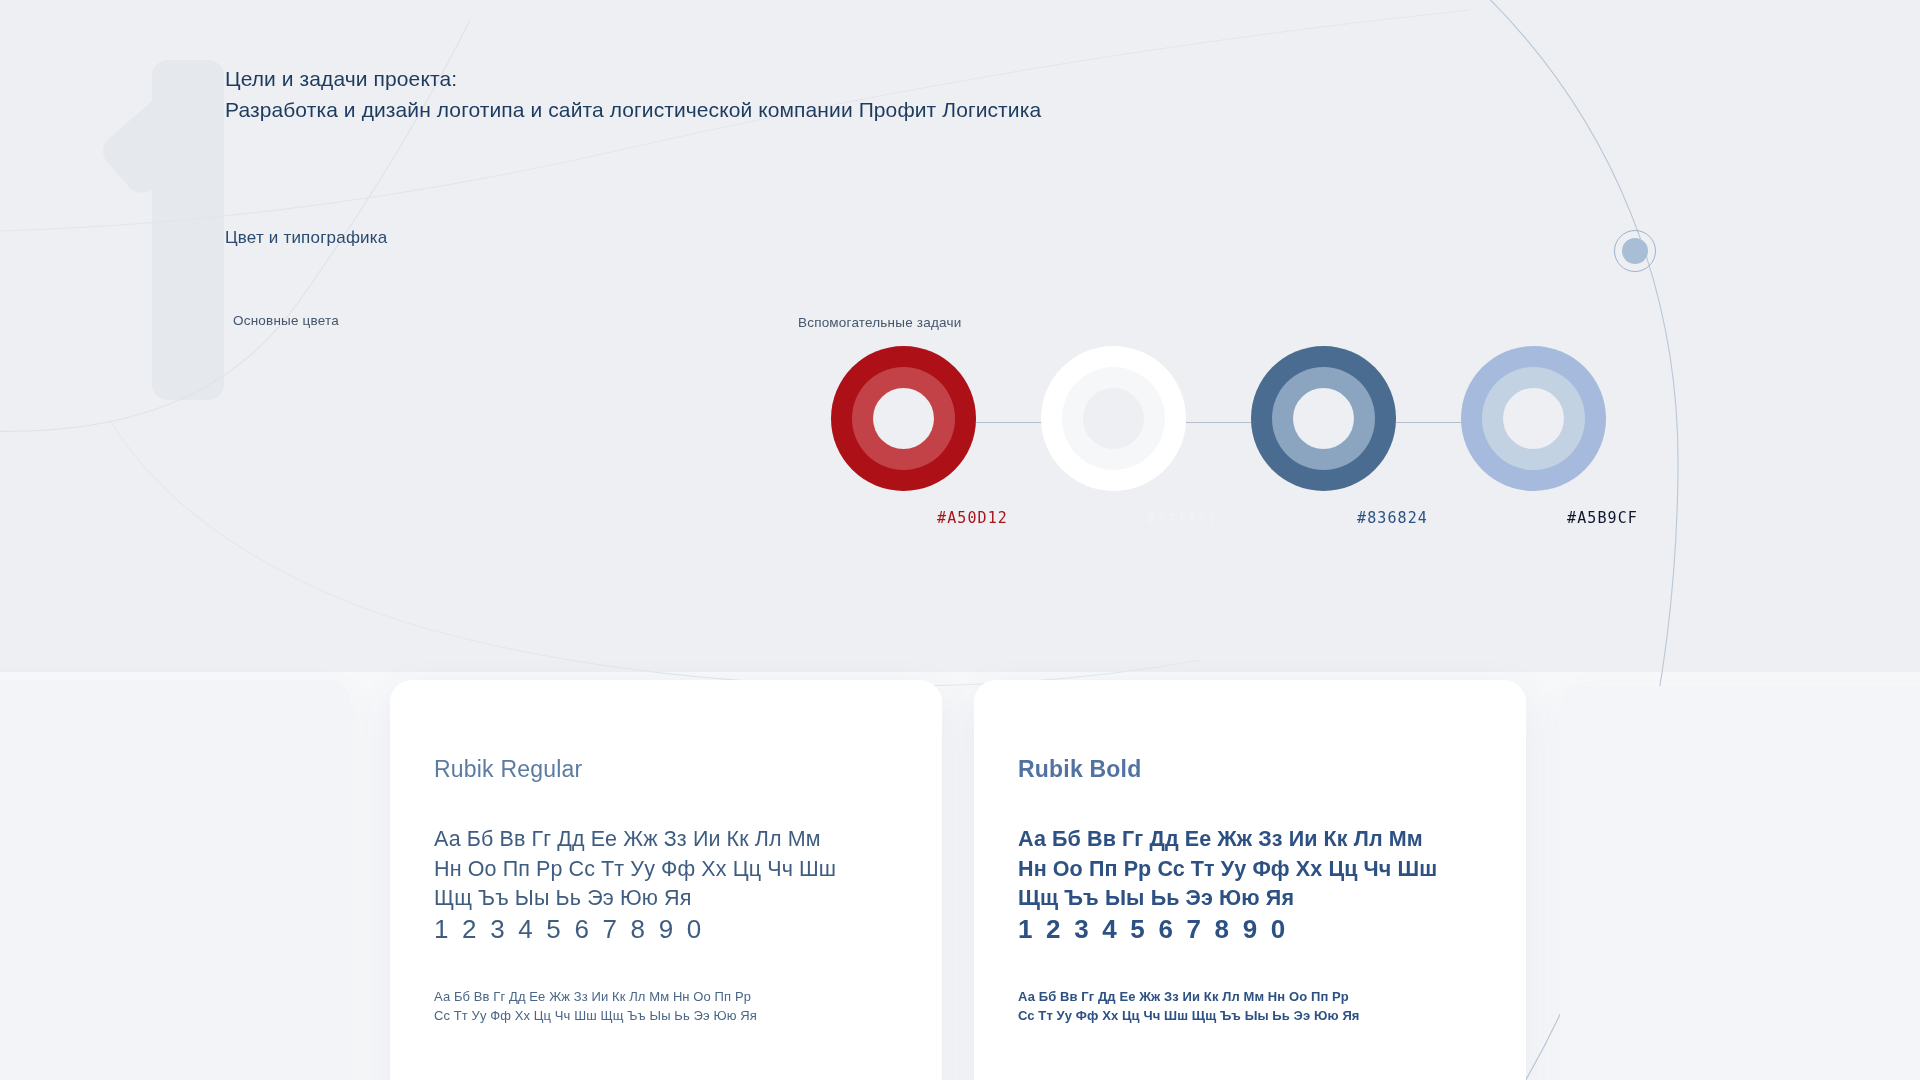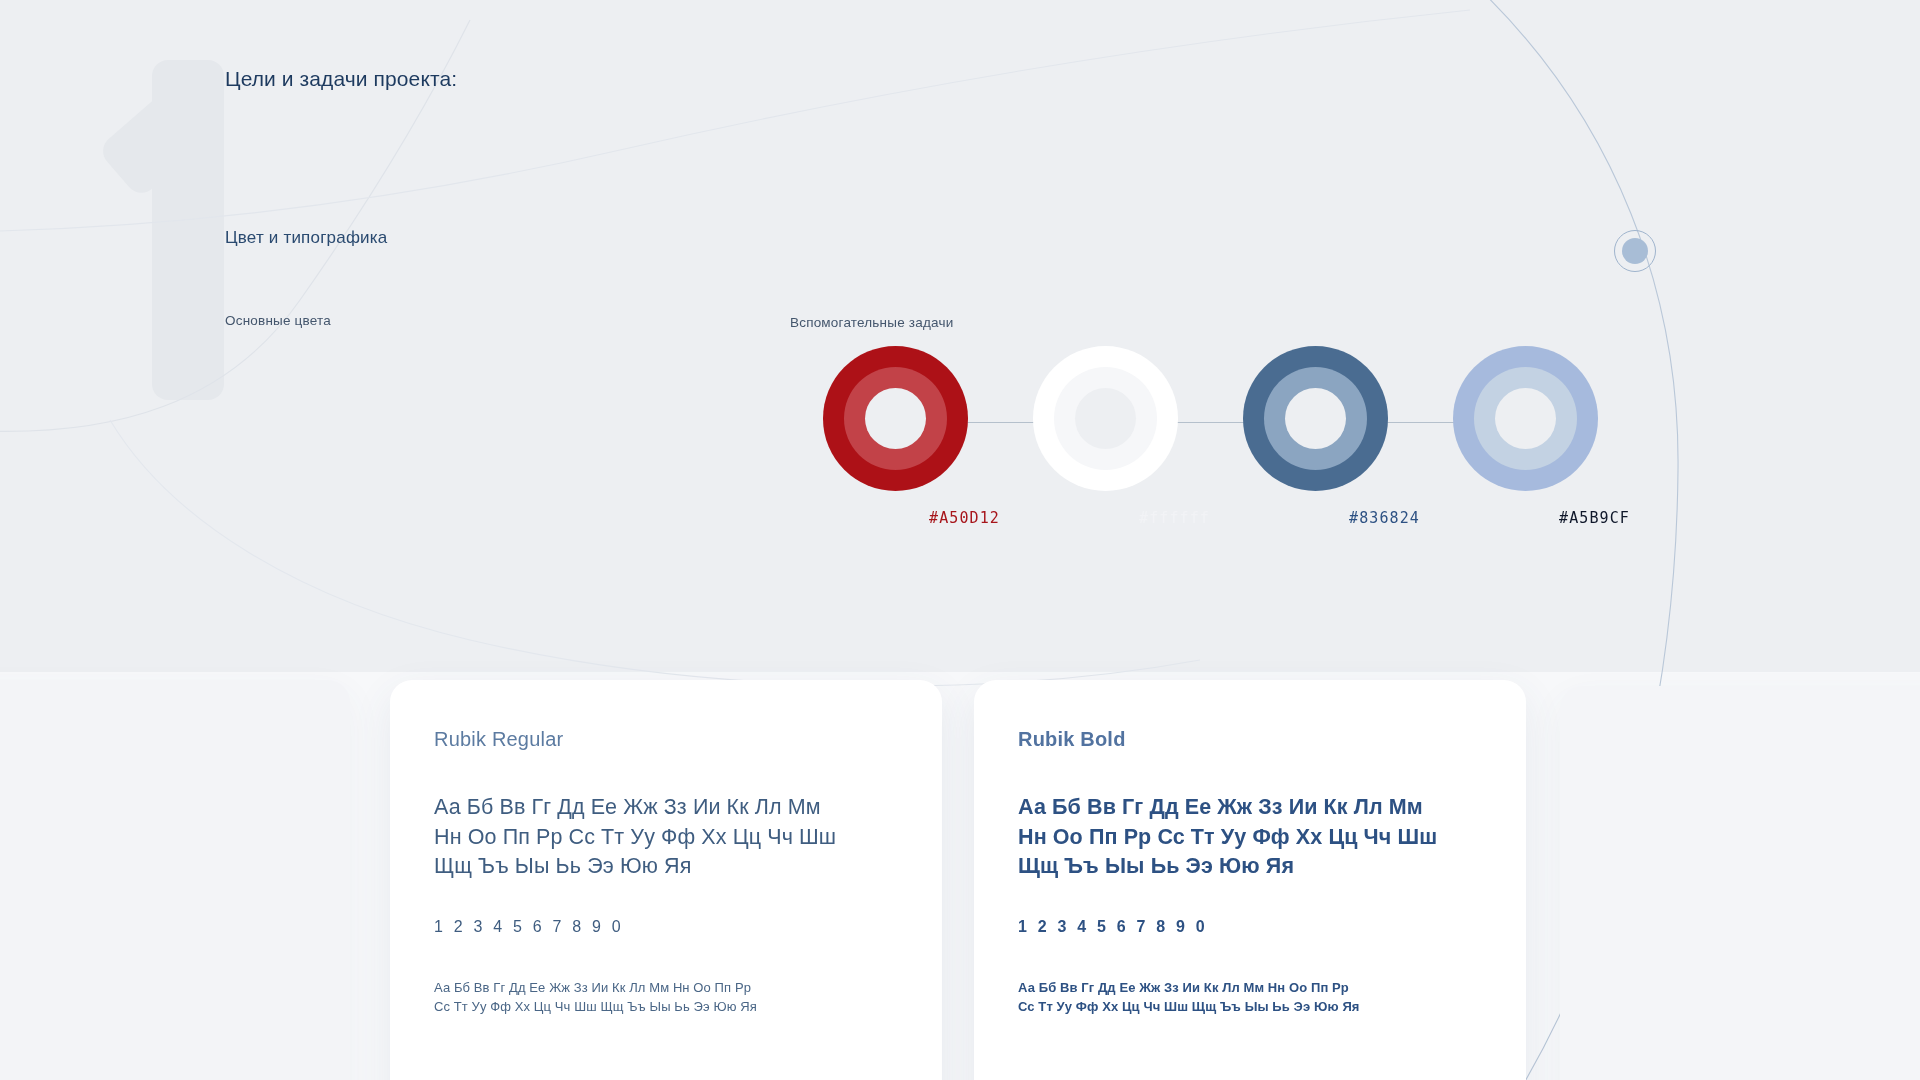--- a/index.html
+++ b/index.html
@@ -95,21 +95,21 @@
   .section-label {
     position: absolute;
     left: 225px;
     top: 228px;
     font-size: 17px;
     color: #2a4a70;
     letter-spacing: .2px;
   }
 
   
-  .palette-group { position: absolute; }
+  .palette-group { position: absolute; margin-left: 8px; }
   .palette-group.primary   { left: 225px; top: 313px; }
   .palette-group.secondary { left: 790px; top: 315px; }
 
   .palette-title {
     font-size: 13.5px;
     color: #44566d;
     letter-spacing: .2px;
     margin-bottom: 16px;
   }
 
@@ -181,38 +181,38 @@
     height: 470px;
     background: #f4f5f8;
     box-shadow: 0 12px 36px rgba(70,90,120,.05);
   }
   .type-card.regular { left: 390px;  top: 680px; width: 552px; height: 440px; }
   .type-card.bold    { left: 974px;  top: 680px; width: 552px; height: 440px; }
 
   .card-inner { padding: 48px 44px 0 44px; }
 
   .font-name {
-    font-size: 20px;
+    font-size: 23px;
     color: #5c7ba1;
     letter-spacing: .2px;
+    margin-top: 28px;
   }
   .bold .font-name { font-weight: bold; color: #5273a0; }
 
   .alpha-big {
     margin-top: 42px;
     font-size: 21.5px;
     line-height: 29.5px;
     color: #3f5d80;
     letter-spacing: .1px;
   }
   .bold .alpha-big { font-weight: bold; color: #2d5183; }
 
   .numerals {
-    margin-top: 36px;
-    font-size: 16px;
+    font-size: 26px;
     letter-spacing: 3.2px;
     color: #3f5d80;
   }
   .bold .numerals { font-weight: bold; color: #2d5183; }
 
   .alpha-small {
     margin-top: 42px;
     font-size: 13px;
     line-height: 19px;
     color: #4a6686;
@@ -256,20 +256,21 @@
     <path d="M -40 430 C 120 440 230 400 300 300 C 360 215 420 120 470 20" fill="none" stroke="#dfe3e9" stroke-width="1.2"></path>
     <path d="M -40 232 C 200 228 420 196 620 150 C 900 86 1180 40 1470 10" fill="none" stroke="#e2e6ec" stroke-width="1.1"></path>
     <path d="M 110 420 C 170 520 300 600 470 640 C 700 694 980 700 1200 660" fill="none" stroke="#e3e7ed" stroke-width="1.1"></path>
     <path d="M 1470 -20 C 1620 120 1680 300 1678 470 C 1676 700 1620 920 1520 1090" fill="none" stroke="#b9c7d8" stroke-width="1.1"></path>
   </svg>
 
   <div class="node-dot"></div>
 
   <div class="header">
     <div class="header-line">Цели и задачи проекта:</div>
+    <div class="header-line">Разработка и дизайн логотипа и сайта логистической компании Профит Логистика</div>
   </div>
 
   <div class="section-label">Цвет и типографика</div>
 
   <div class="palette-group primary">
     <div class="palette-title">Основные цвета</div>
   </div>
 
   <div class="palette-group secondary">
     <div class="palette-title">Вспомогательные задачи</div>

